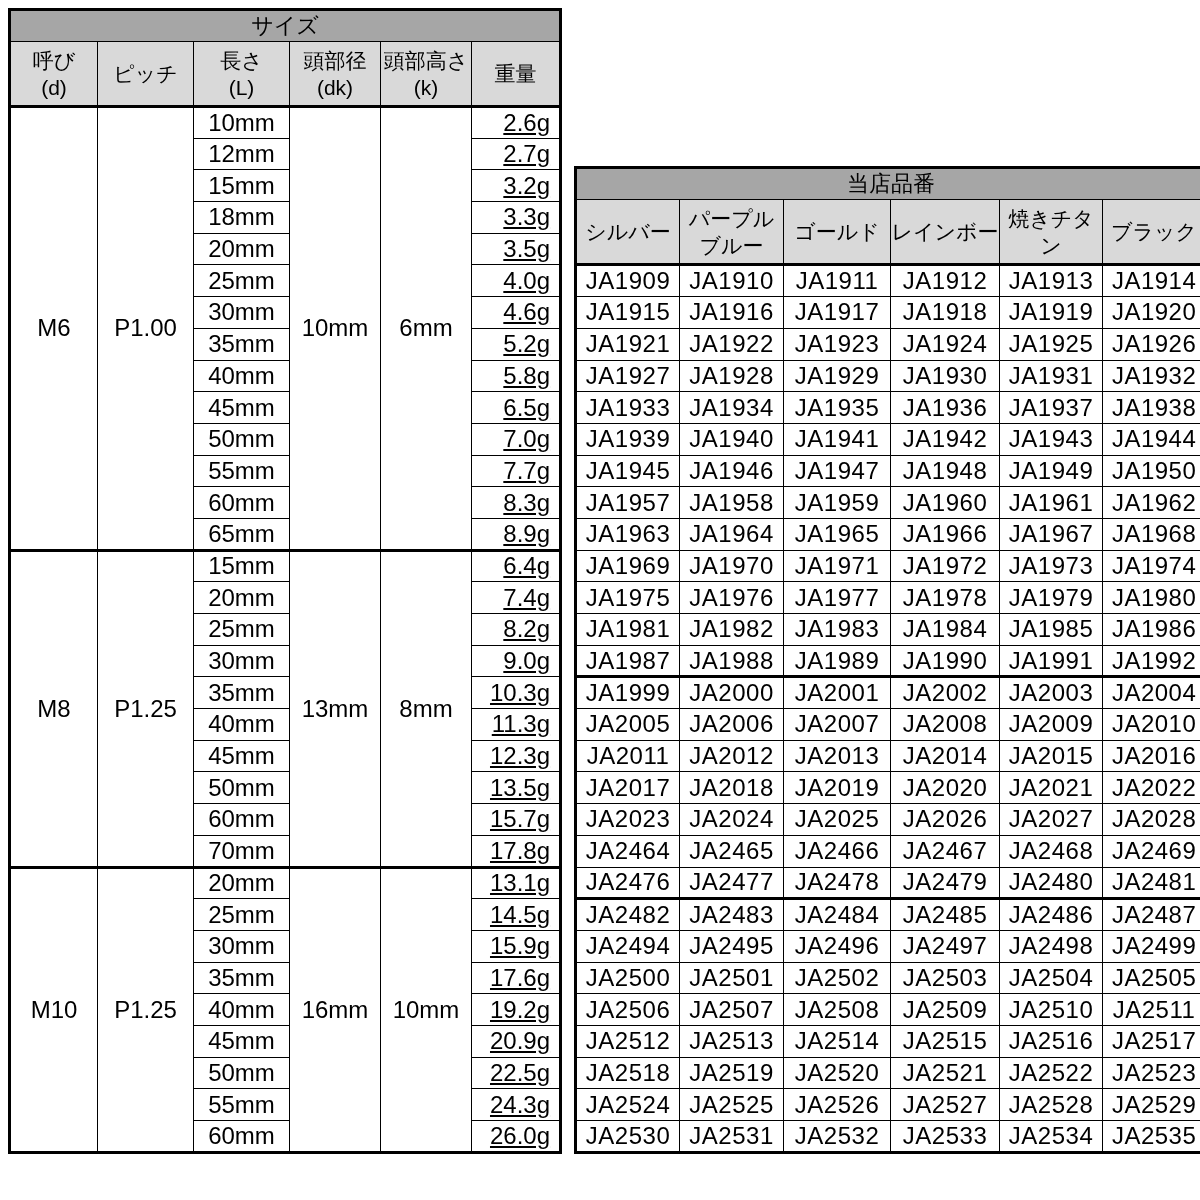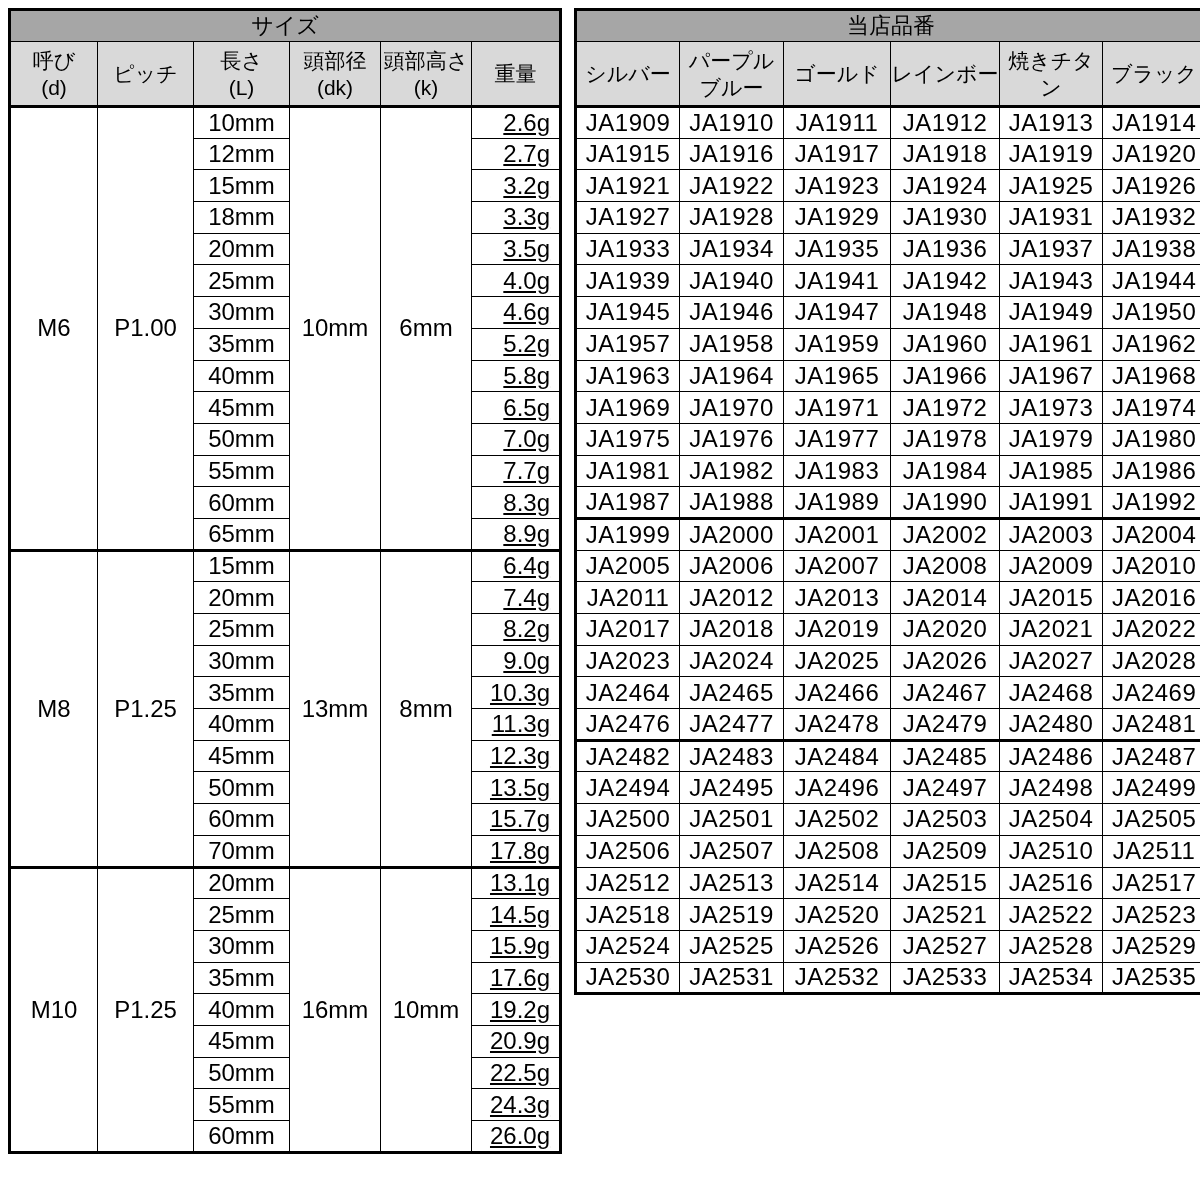--- a/index.html
+++ b/index.html
@@ -6,21 +6,21 @@
   html, body {
     width: 1200px; height: 1200px;
     background: #ffffff;
     color: #000000;
     font-family: "Liberation Sans", "DejaVu Sans", sans-serif;
   }
   .wrap {
     padding: 8px 6px 8px 8px;
     display: flex;
     gap: 4px;
-    align-items: flex-start;
+    align-items: flex-end;
   }
   table {
     border-collapse: collapse;
     table-layout: fixed;
     border: 3px solid #000;
   }
   .size-table  { width: 551px; }
   .codes-table { width: 631px; margin-left: 8px; }
   th, td {
     border: 1px solid #000;

